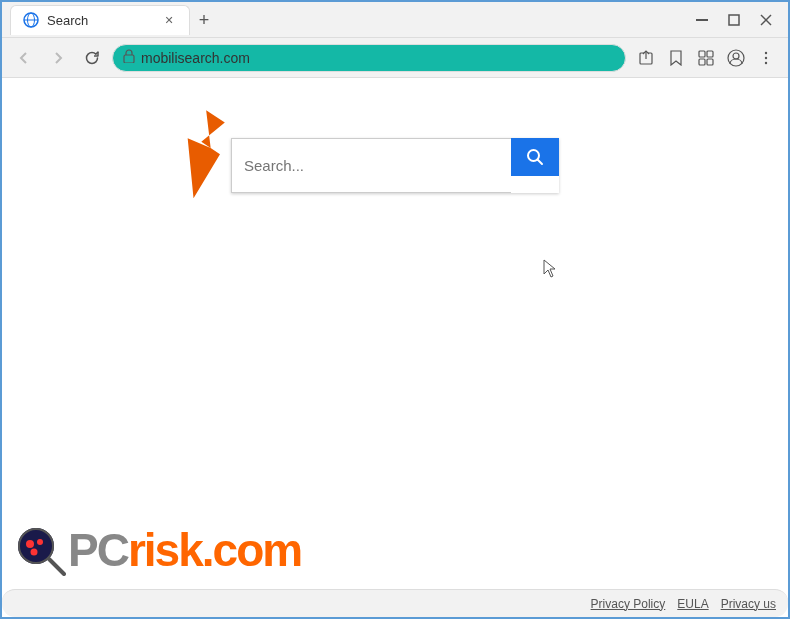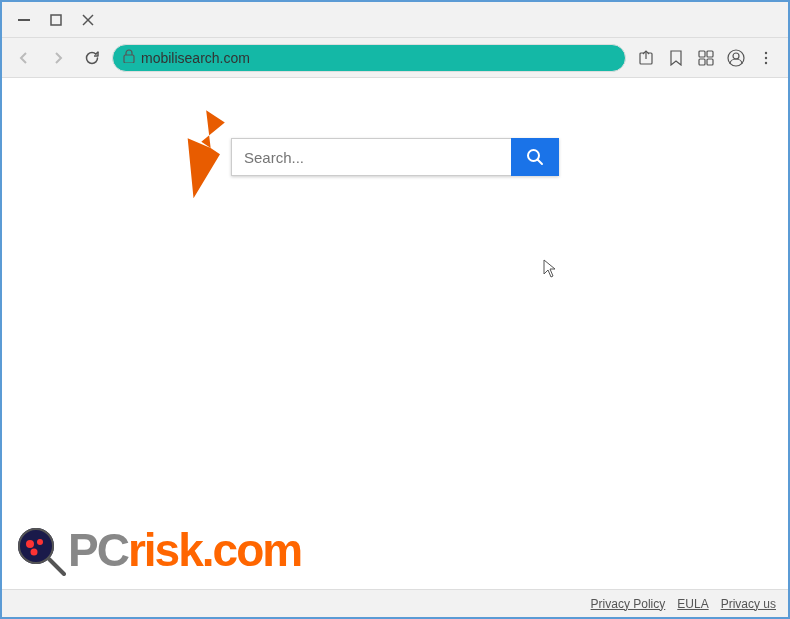--- a/index.html
+++ b/index.html
@@ -156,21 +156,21 @@
       align-items: flex-start;
       padding-top: 60px;
     }
     .search-box-container {
       display: flex;
       align-items: stretch;
       box-shadow: 0 1px 3px rgba(0,0,0,0.2);
     }
     .search-input {
       width: 280px;
-      height: 38px;
+      height: 55px;
       border: 1px solid #ccc;
       border-right: none;
       padding: 0 12px;
       font-size: 15px;
       color: #999;
       outline: none;
     }
     .search-btn {
       width: 48px;
       height: 38px;
@@ -208,20 +208,21 @@
       bottom: 0;
       left: 0;
       right: 0;
       height: 28px;
       background: #f2f2f2;
       border-top: 1px solid #ddd;
       display: flex;
       align-items: center;
       justify-content: space-between;
       padding: 0 12px;
+      border-radius: 13px;
     }
 
     
     .pcrisk-logo {
       position: absolute;
       bottom: 16px;
       left: 12px;
       display: flex;
       align-items: center;
       gap: 2px;
@@ -241,20 +242,35 @@
     .footer-link {
       color: #555;
       text-decoration: underline;
       cursor: pointer;
     }
   </style>
 </head>
 <body>
 
 <div class="title-bar">
+  <div class="title-bar-left">
+    <div class="tab-area">
+      <div class="tab-active">
+
+        <svg class="tab-favicon" viewBox="0 0 16 16" fill="none" xmlns="http://www.w3.org/2000/svg">
+          <circle cx="8" cy="8" r="7" stroke="#1a73e8" stroke-width="1.5"></circle>
+          <ellipse cx="8" cy="8" rx="3.5" ry="7" stroke="#1a73e8" stroke-width="1"></ellipse>
+          <line x1="1" y1="8" x2="15" y2="8" stroke="#1a73e8" stroke-width="1"></line>
+        </svg>
+        <span>Search</span>
+        <span class="tab-close">✕</span>
+      </div>
+      <div class="tab-new">+</div>
+    </div>
+  </div>
   <div class="window-controls">
     <div class="win-btn">
       <svg width="12" height="2" viewBox="0 0 12 2">
           <rect width="12" height="2" fill="#555"></rect>
         </svg>
     </div>
     <div class="win-btn">
       <svg width="12" height="12" viewBox="0 0 12 12">
           <rect x="1" y="1" width="10" height="10" stroke="#555" stroke-width="1.5" fill="none"></rect>
         </svg>

